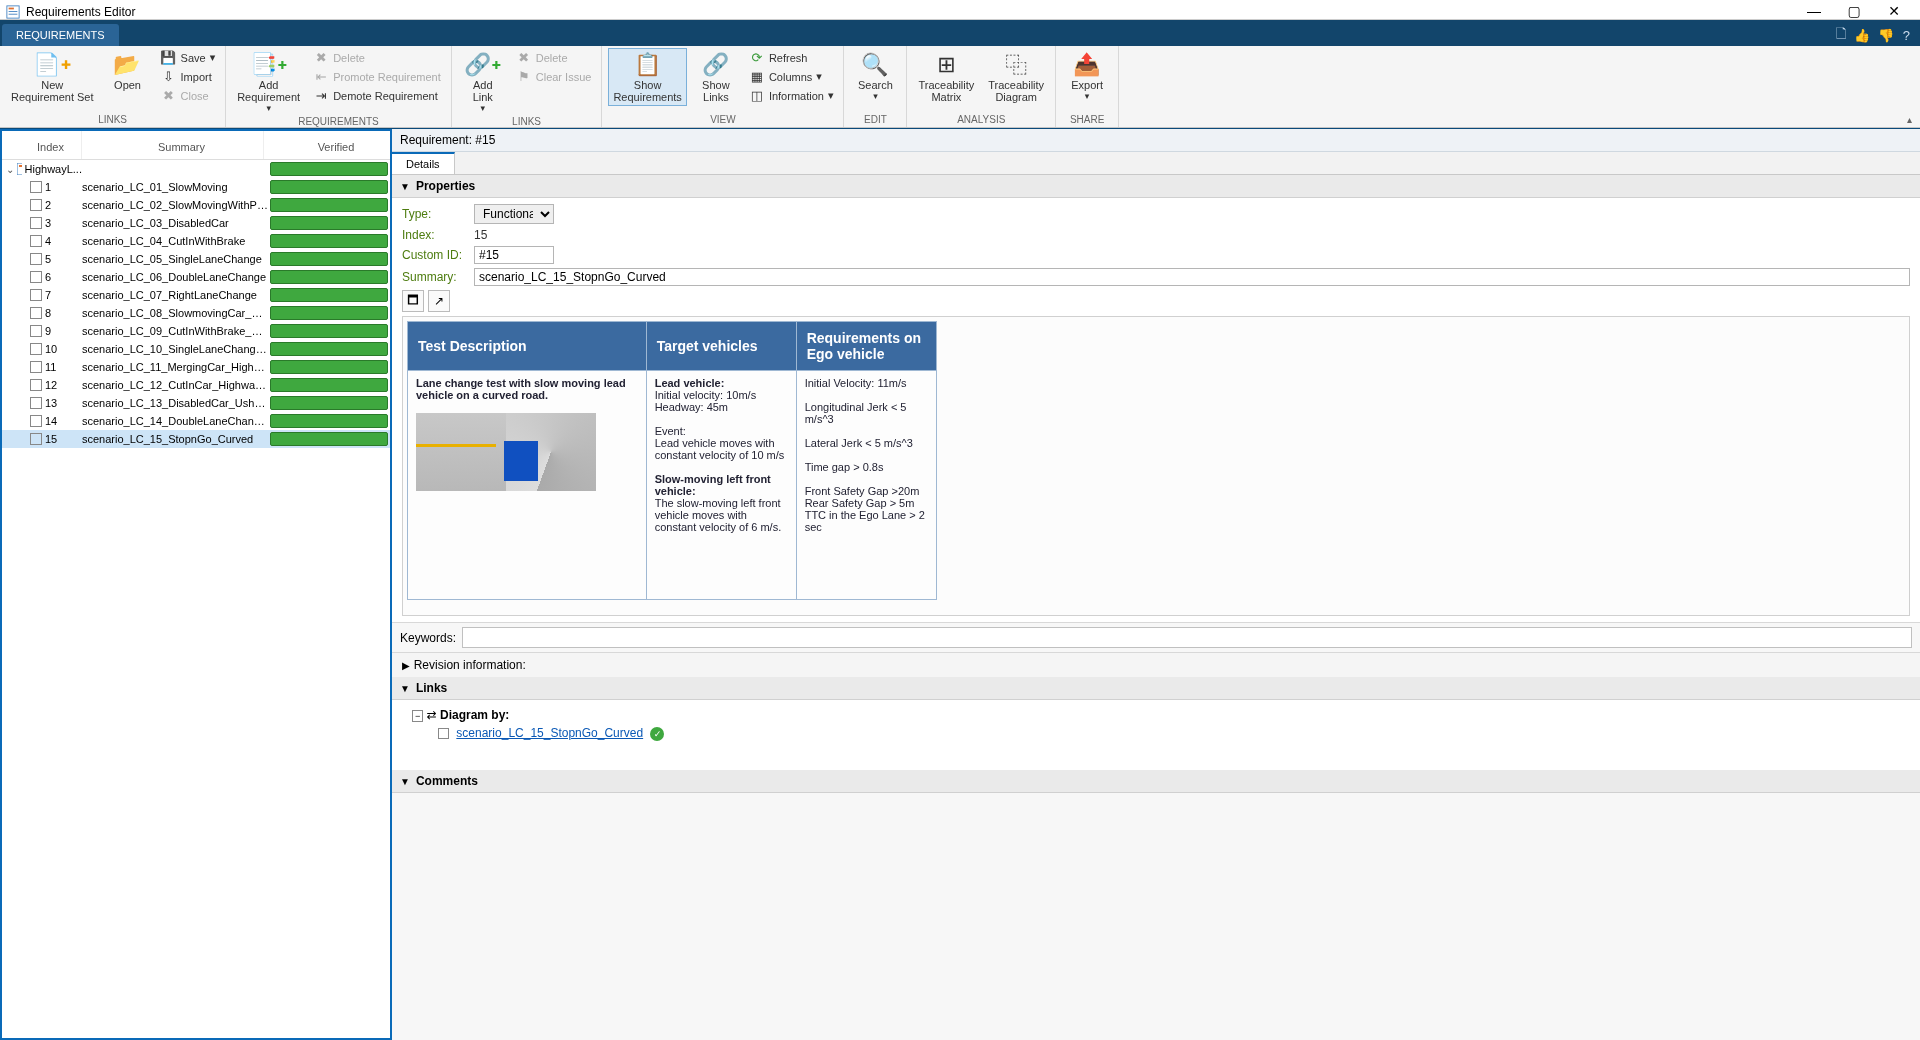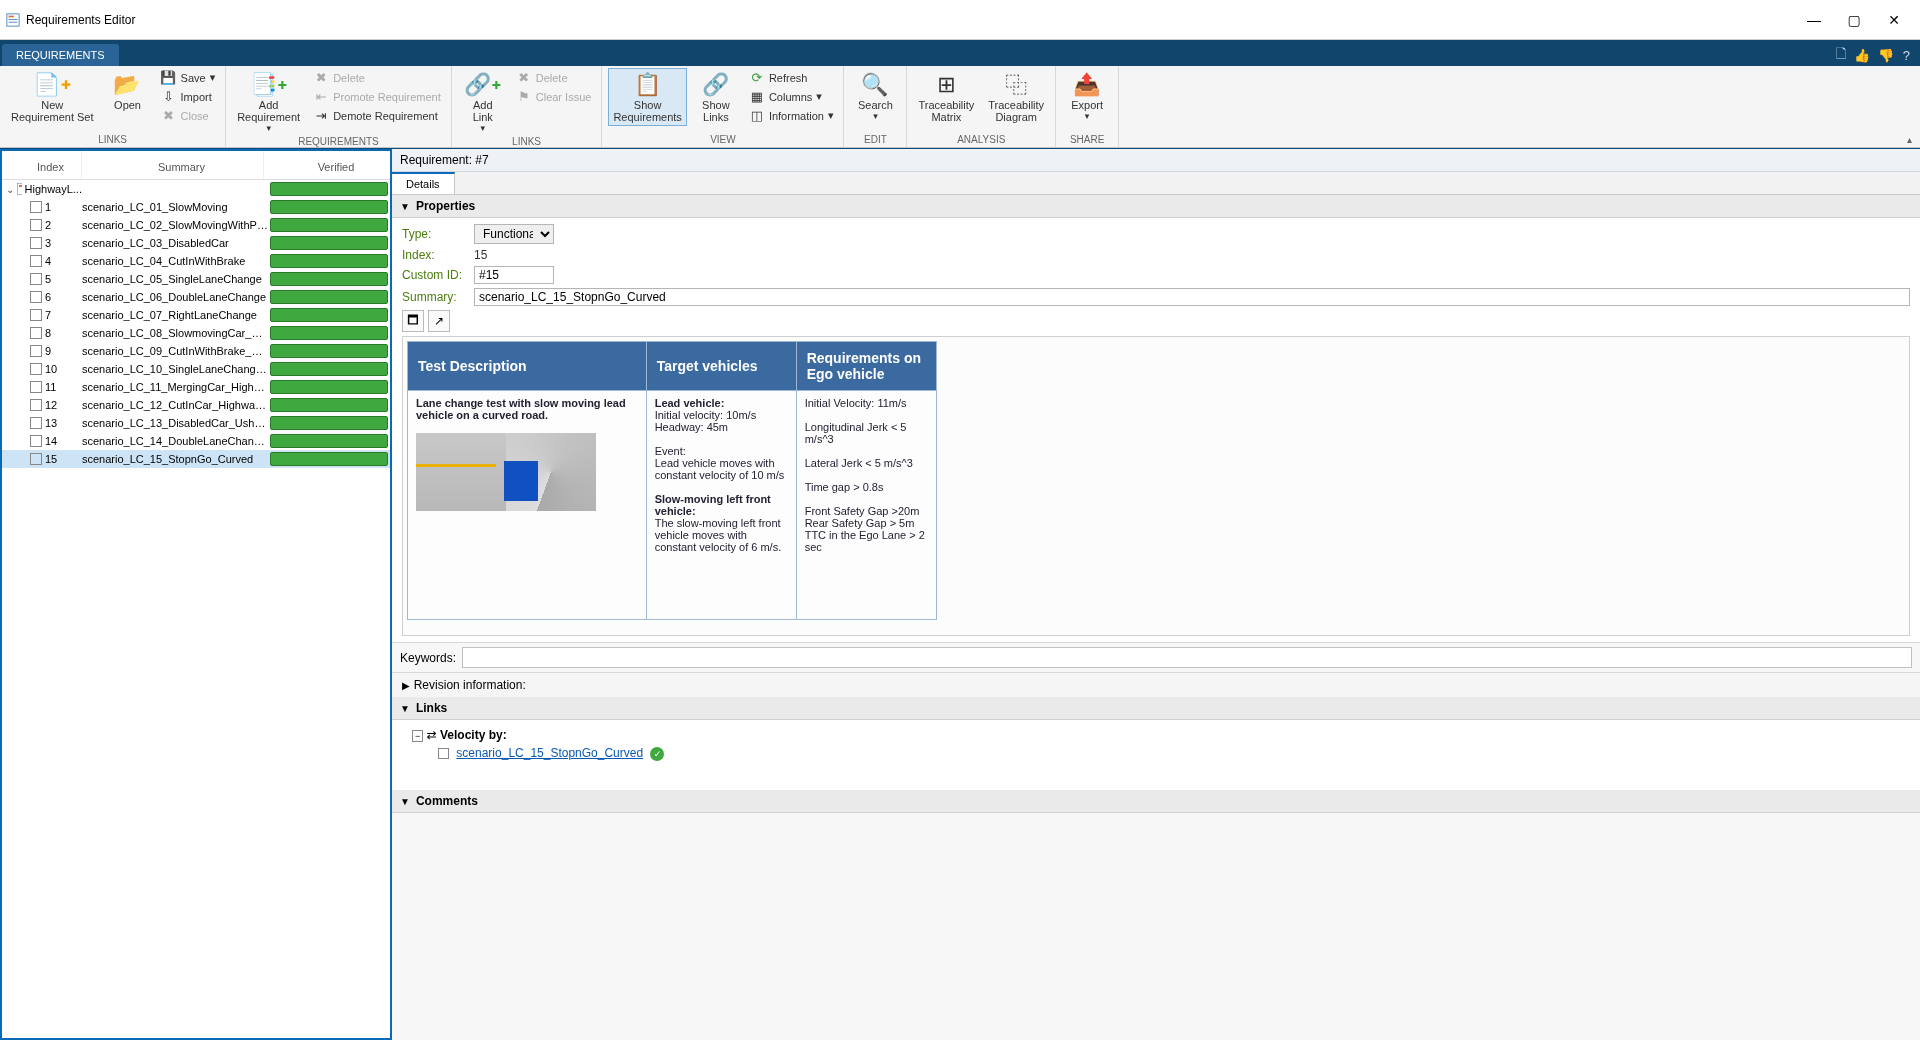--- a/index.html
+++ b/index.html
@@ -1,18 +1,18 @@
 <!DOCTYPE html>
 <html><head>
 <meta charset="utf-8">
 <style>
 * { box-sizing: border-box; margin: 0; padding: 0; font-family: "Segoe UI", Arial, sans-serif; }
 body { background: #f0f0f0; display: flex; flex-direction: column; height: 100vh; overflow: hidden; font-size: 12px; }
 
-.titlebar { background: #fff; height: 40px; display: flex; align-items: center; padding: 16px 6px; border-bottom: 1px solid #ccc; }
+.titlebar { background: #fff; height: 20px; display: flex; align-items: flex-end; padding: 0 6px; border-bottom: 1px solid #ccc; }
 .titlebar .icon { width: 14px; height: 14px; margin-right: 6px; }
 .titlebar .title { flex: 1; font-size: 12px; }
 .titlebar .winbtn { width: 40px; text-align: center; font-size: 14px; cursor: pointer; }
 
 .tabstrip { background: #12456b; height: 26px; display: flex; align-items: flex-end; padding-left: 2px; }
 .tabstrip .tab { background: #2a6496; color: #fff; padding: 5px 14px; font-size: 11px; border-top-left-radius: 3px; border-top-right-radius: 3px; }
 .tabstrip .rightctrls { margin-left: auto; display:flex; align-items:center; gap:8px; padding-right:10px;}
 .tabstrip .rightctrls span { color:#cde; font-size:13px;}
 
 .ribbon { background: #f5f5f5; border-bottom: 1px solid #c5c5c5; display: flex; height: 82px; position: relative;}
@@ -422,21 +422,21 @@
           </div>
           <div class="tsum">scenario_LC_15_StopnGo_Curved</div>
           <div class="tver">
             <div class="bar"></div>
           </div>
         </div>
       </div>
   </div>
 
   <div class="rightpane">
-    <div class="reqhdr">Requirement: #7</div>
+    <div class="reqhdr">Requirement: #15</div>
     <div class="detailtab">
       <div class="dt">Details</div>
     </div>
 
     <div class="section">
       <div class="sechdr">
           <span class="tri">▼</span>
           <span>Properties</span>
         </div>
       <div class="secbody">
@@ -514,21 +514,21 @@
 
     <div class="collapsed-sec"><span class="tri">▶</span><span>Revision information:</span></div>
 
     <div class="sechdr">
         <span class="tri">▼</span>
         <span>Links</span>
       </div>
     <div class="links-body">
       <span style="border:1px solid #888;padding:0 2px;font-size:9px;">−</span>
       <span>⇄</span>
-      <b>Velocity by:</b><br>
+      <b>Diagram by:</b><br>
       <div style="padding-left:26px; margin-top:4px;">
         <span class="req-doc-ic"></span>
         <a href="#">scenario_LC_15_StopnGo_Curved</a>
         <span class="linkcheck">✓</span>
       </div>
     </div>
 
     <div class="sechdr">
         <span class="tri">▼</span>
         <span>Comments</span>

